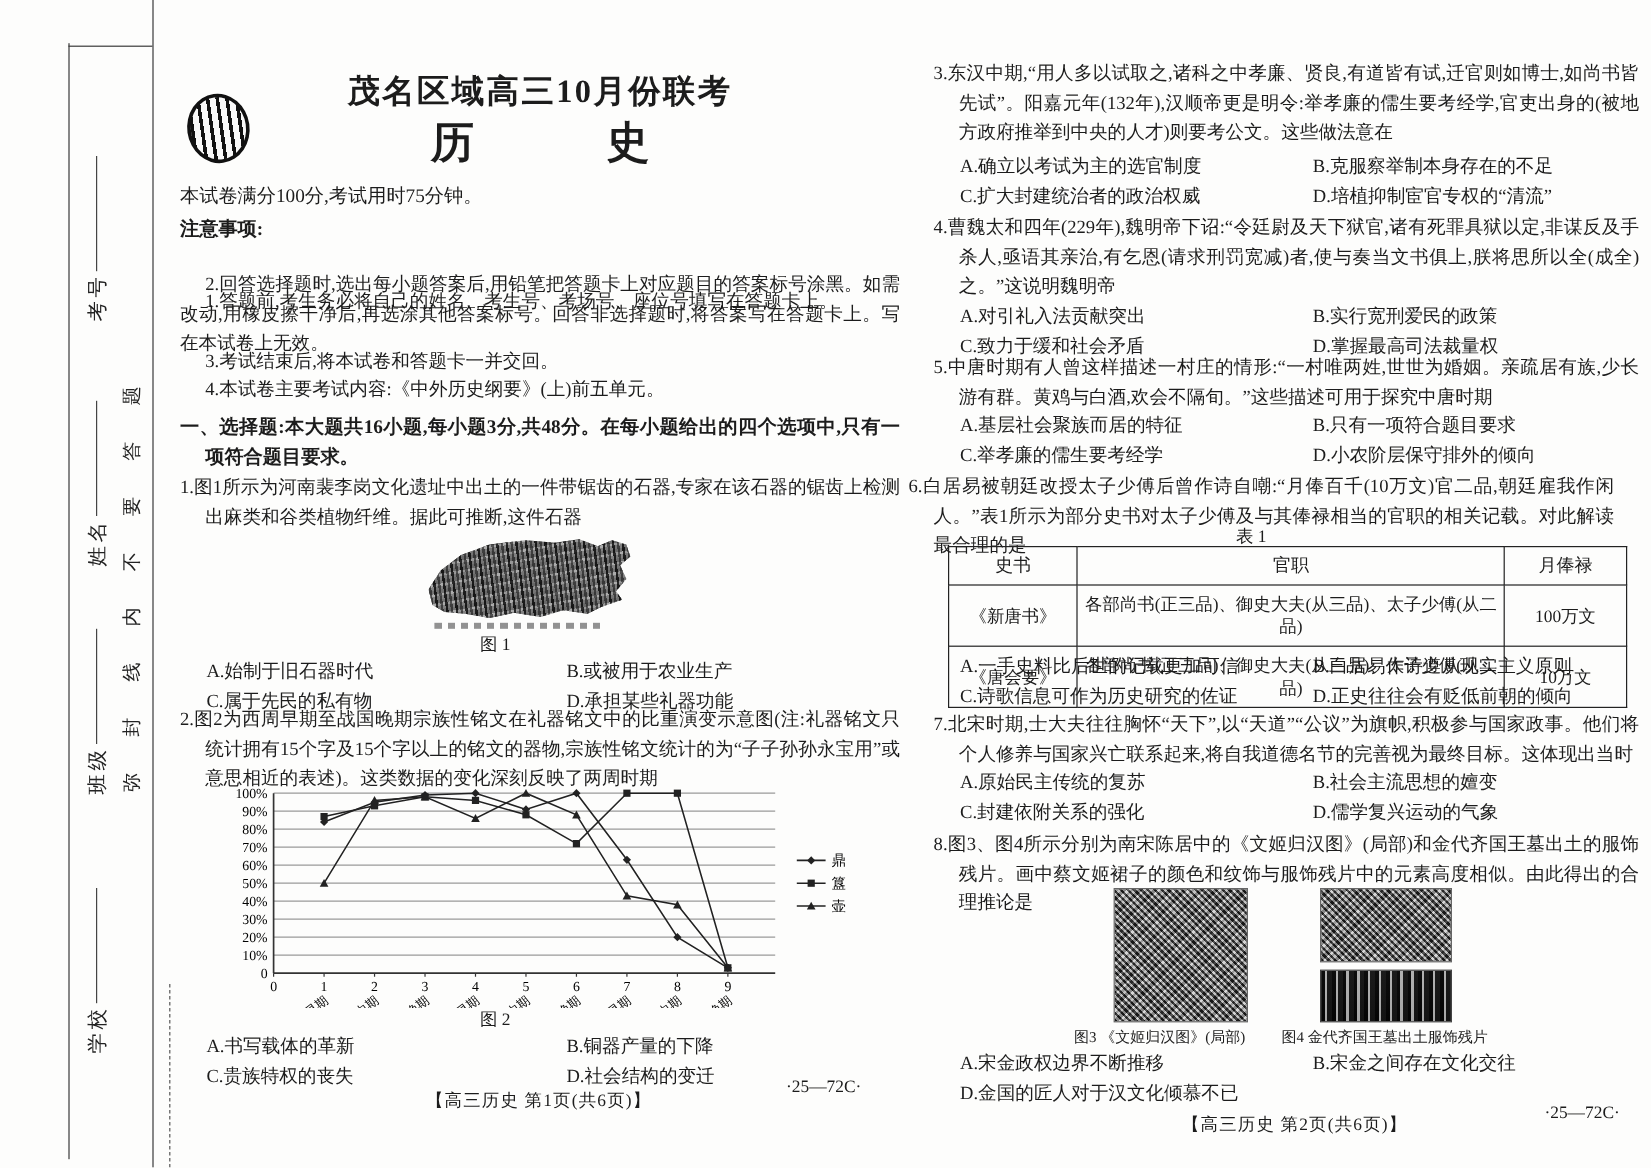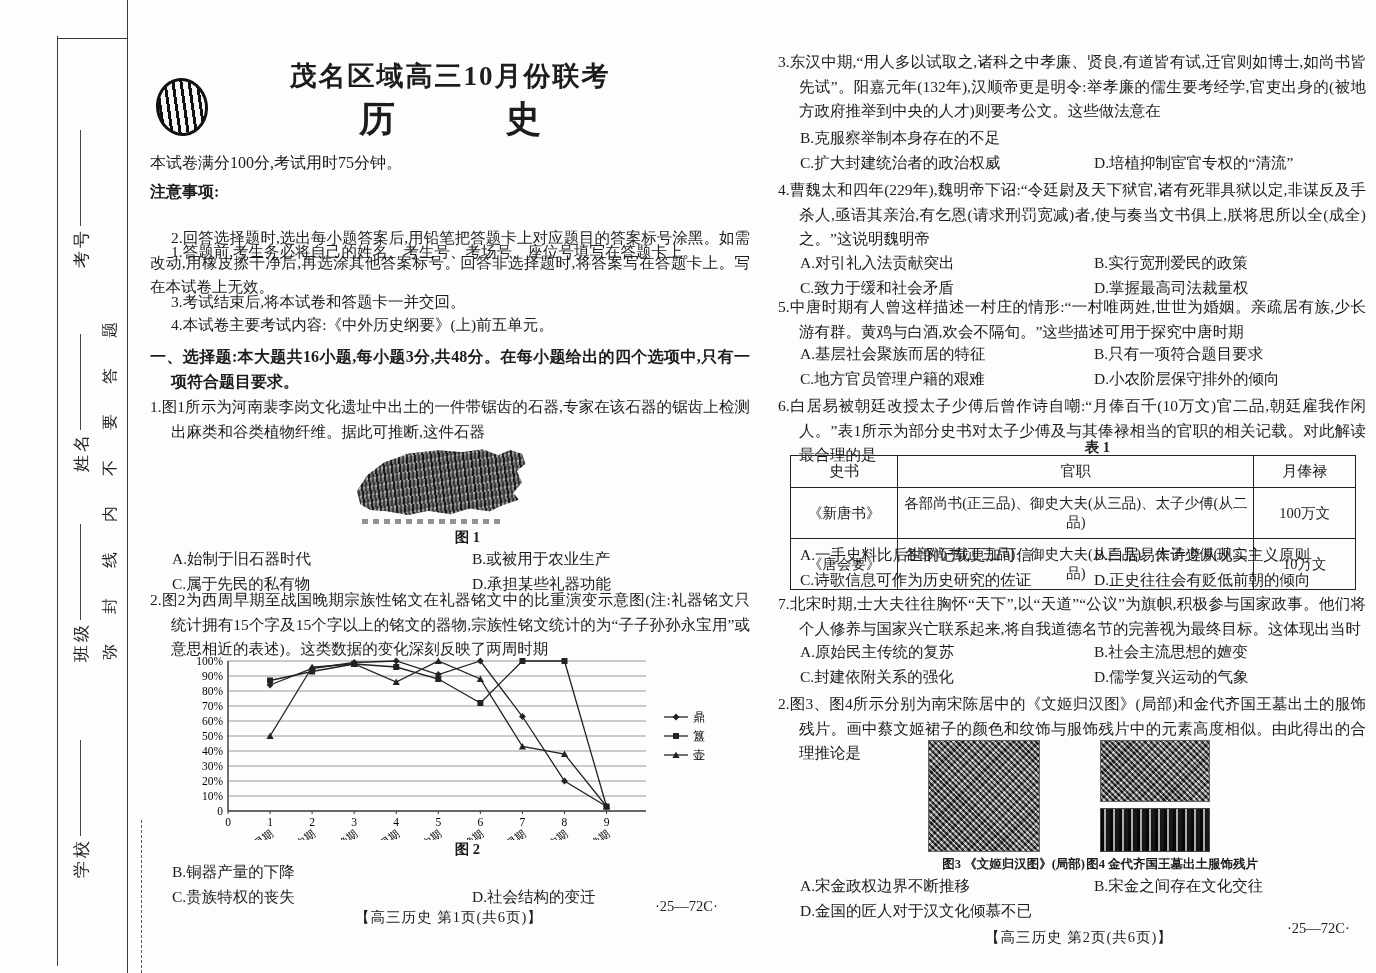--- a/index.html
+++ b/index.html
@@ -37,21 +37,21 @@
   }
   
   .tblock { position:absolute; font-size:15.5px; line-height:24.5px; text-align:justify; }
   .tblock.hang { padding-left:21px; text-indent:-21px; }
   .tblock.indent1 { padding-left:21px; }
   .bold { font-weight:bold; }
   .notice-head { font-weight:bold; font-size:16px; }
   .opt-row { position:absolute; width:100%; display:flex; font-size:15.5px; }
   .opt-left { width:50%; padding-left:22px; }
   .opt-right { width:50%; padding-left:22px; }
-  .figcap { position:absolute; text-align:right; font-size:14.5px;font-weight:bold; }
+  .figcap { position:absolute; text-align:left; font-size:14.5px; }
   .footer { position:absolute; font-size:14.5px; letter-spacing:1px; }
   .code { position:absolute; font-size:14.5px; }
   
   .stone {
     position:absolute;
     background:
       repeating-linear-gradient(83deg, rgba(20,20,20,.85) 0 2px, rgba(150,150,150,.6) 2px 4px, rgba(60,60,60,.8) 4px 6px, rgba(190,190,190,.5) 6px 8px),
       repeating-linear-gradient(-10deg, #444 0 3px, #999 3px 5px, #222 5px 8px);
     clip-path:polygon(2% 78%, 0 60%, 6% 38%, 16% 20%, 30% 8%, 48% 3%, 62% 6%, 74% 2%, 83% 10%, 90% 3%, 97% 8%, 99% 22%, 94% 32%, 97% 48%, 92% 62%, 95% 72%, 85% 80%, 78% 88%, 66% 84%, 55% 92%, 42% 87%, 30% 93%, 18% 88%, 8% 86%);
   }
@@ -224,32 +224,34 @@
       <rect x="495" y="78" width="6" height="6" fill="#222"></rect>
       <text x="515" y="85" font-size="12">簋</text>
       <line x1="486" y1="100" x2="510" y2="100" stroke="#222" stroke-width="1.3"></line>
       <polygon points="498,96.4 494.4,103 501.6,103" fill="#222"></polygon>
       <text x="515" y="104" font-size="12">壶</text>
     </svg>
 </div>
 <div class="figcap" style="left:400px; top:840px; width:80px;">图 2</div>
 
 <div class="opt-row" style="left:150px; top:862px; width:600px;">
+  <span class="opt-left">A.书写载体的革新</span>
   <span class="opt-right">B.铜器产量的下降</span>
 </div>
 <div class="opt-row" style="left:150px; top:887px; width:600px;">
   <span class="opt-left">C.贵族特权的丧失</span>
   <span class="opt-right">D.社会结构的变迁</span>
 </div>
 
 <div class="footer" style="left:355px; top:908px;">【高三历史  第1页(共6页)】</div>
 <div class="code" style="left:655px; top:898px;">·25—72C·</div>
 
 <div class="tblock hang" style="left:778px; top:50px; width:588px;">3.东汉中期,“用人多以试取之,诸科之中孝廉、贤良,有道皆有试,迁官则如博士,如尚书皆先试”。阳嘉元年(132年),汉顺帝更是明令:举孝廉的儒生要考经学,官吏出身的(被地方政府推举到中央的人才)则要考公文。这些做法意在</div>
 <div class="opt-row" style="left:778px; top:128px; width:588px;">
+  <span class="opt-left">A.确立以考试为主的选官制度</span>
   <span class="opt-right">B.克服察举制本身存在的不足</span>
 </div>
 <div class="opt-row" style="left:778px; top:153px; width:588px;justify-content:flex-end;">
   <span class="opt-left">C.扩大封建统治者的政治权威</span>
   <span class="opt-right">D.培植抑制宦官专权的“清流”</span>
 </div>
 
 <div class="tblock hang" style="left:778px; top:178px; width:588px;">4.曹魏太和四年(229年),魏明帝下诏:“令廷尉及天下狱官,诸有死罪具狱以定,非谋反及手杀人,亟语其亲治,有乞恩(请求刑罚宽减)者,使与奏当文书俱上,朕将思所以全(成全)之。”这说明魏明帝</div>
 <div class="opt-row" style="left:778px; top:253px; width:588px;">
   <span class="opt-left">A.对引礼入法贡献突出</span>
@@ -259,25 +261,25 @@
   <span class="opt-left">C.致力于缓和社会矛盾</span>
   <span class="opt-right">D.掌握最高司法裁量权</span>
 </div>
 
 <div class="tblock hang" style="left:778px; top:295px; width:588px;">5.中唐时期有人曾这样描述一村庄的情形:“一村唯两姓,世世为婚姻。亲疏居有族,少长游有群。黄鸡与白酒,欢会不隔旬。”这些描述可用于探究中唐时期</div>
 <div class="opt-row" style="left:778px; top:344px; width:588px;">
   <span class="opt-left">A.基层社会聚族而居的特征</span>
   <span class="opt-right">B.只有一项符合题目要求</span>
 </div>
 <div class="opt-row" style="left:778px; top:369px; width:588px;">
-  <span class="opt-left">C.地方官员管理户籍的艰难</span>
+  <span class="opt-left">C.举孝廉的儒生要考经学</span>
   <span class="opt-right">D.小农阶层保守排外的倾向</span>
 </div>
 
-<div class="tblock hang" style="left:778px; top:394px; width:588px;">6.白居易被朝廷改授太子少傅后曾作诗自嘲:“月俸百千(10万文)官二品,朝廷雇我作闲人。”表1所示为部分史书对太子少傅及与其俸禄相当的官职的相关记载。对此解读最合理的是</div>
+<div class="tblock hang" style="left:757px; top:394px; width:588px;">6.白居易被朝廷改授太子少傅后曾作诗自嘲:“月俸百千(10万文)官二品,朝廷雇我作闲人。”表1所示为部分史书对太子少傅及与其俸禄相当的官职的相关记载。对此解读最合理的是</div>
 <div class="figcap" style="left:1030px; top:438px; width:80px;">表 1</div>
 <div class="abs" style="left:790px; top:455px; width:566px;">
   <table class="t1">
     <thead>
       <tr>
         <th style="width:19%">史书</th>
         <th style="width:63%">官职</th>
         <th style="width:18%">月俸禄</th>
       </tr>
     </thead>
@@ -307,21 +309,21 @@
 <div class="tblock hang" style="left:778px; top:592px; width:588px;">7.北宋时期,士大夫往往胸怀“天下”,以“天道”“公议”为旗帜,积极参与国家政事。他们将个人修养与国家兴亡联系起来,将自我道德名节的完善视为最终目标。这体现出当时</div>
 <div class="opt-row" style="left:778px; top:642px; width:588px;">
   <span class="opt-left">A.原始民主传统的复苏</span>
   <span class="opt-right">B.社会主流思想的嬗变</span>
 </div>
 <div class="opt-row" style="left:778px; top:667px; width:588px;">
   <span class="opt-left">C.封建依附关系的强化</span>
   <span class="opt-right">D.儒学复兴运动的气象</span>
 </div>
 
-<div class="tblock hang" style="left:778px; top:692px; width:588px;">2.图3、图4所示分别为南宋陈居中的《文姬归汉图》(局部)和金代齐国王墓出土的服饰残片。画中蔡文姬裙子的颜色和纹饰与服饰残片中的元素高度相似。由此得出的合理推论是</div>
+<div class="tblock hang" style="left:778px; top:692px; width:588px;">8.图3、图4所示分别为南宋陈居中的《文姬归汉图》(局部)和金代齐国王墓出土的服饰残片。画中蔡文姬裙子的颜色和纹饰与服饰残片中的元素高度相似。由此得出的合理推论是</div>
 
 <div class="fabric" style="left:928px; top:740px; width:112px; height:112px;"></div>
 <div class="fabric" style="left:1100px; top:740px; width:110px; height:62px;"></div>
 <div class="fabric-band" style="left:1100px; top:808px; width:110px; height:44px;"></div>
 
 <div class="figcap" style="left:895px; top:856px; width:190px; font-size:12.5px;">图3 《文姬归汉图》(局部)</div>
 <div class="figcap" style="left:1068px; top:856px; width:190px; font-size:12.5px;">图4 金代齐国王墓出土服饰残片</div>
 
 <div class="opt-row" style="left:778px; top:876px; width:588px;">
   <span class="opt-left">A.宋金政权边界不断推移</span>

